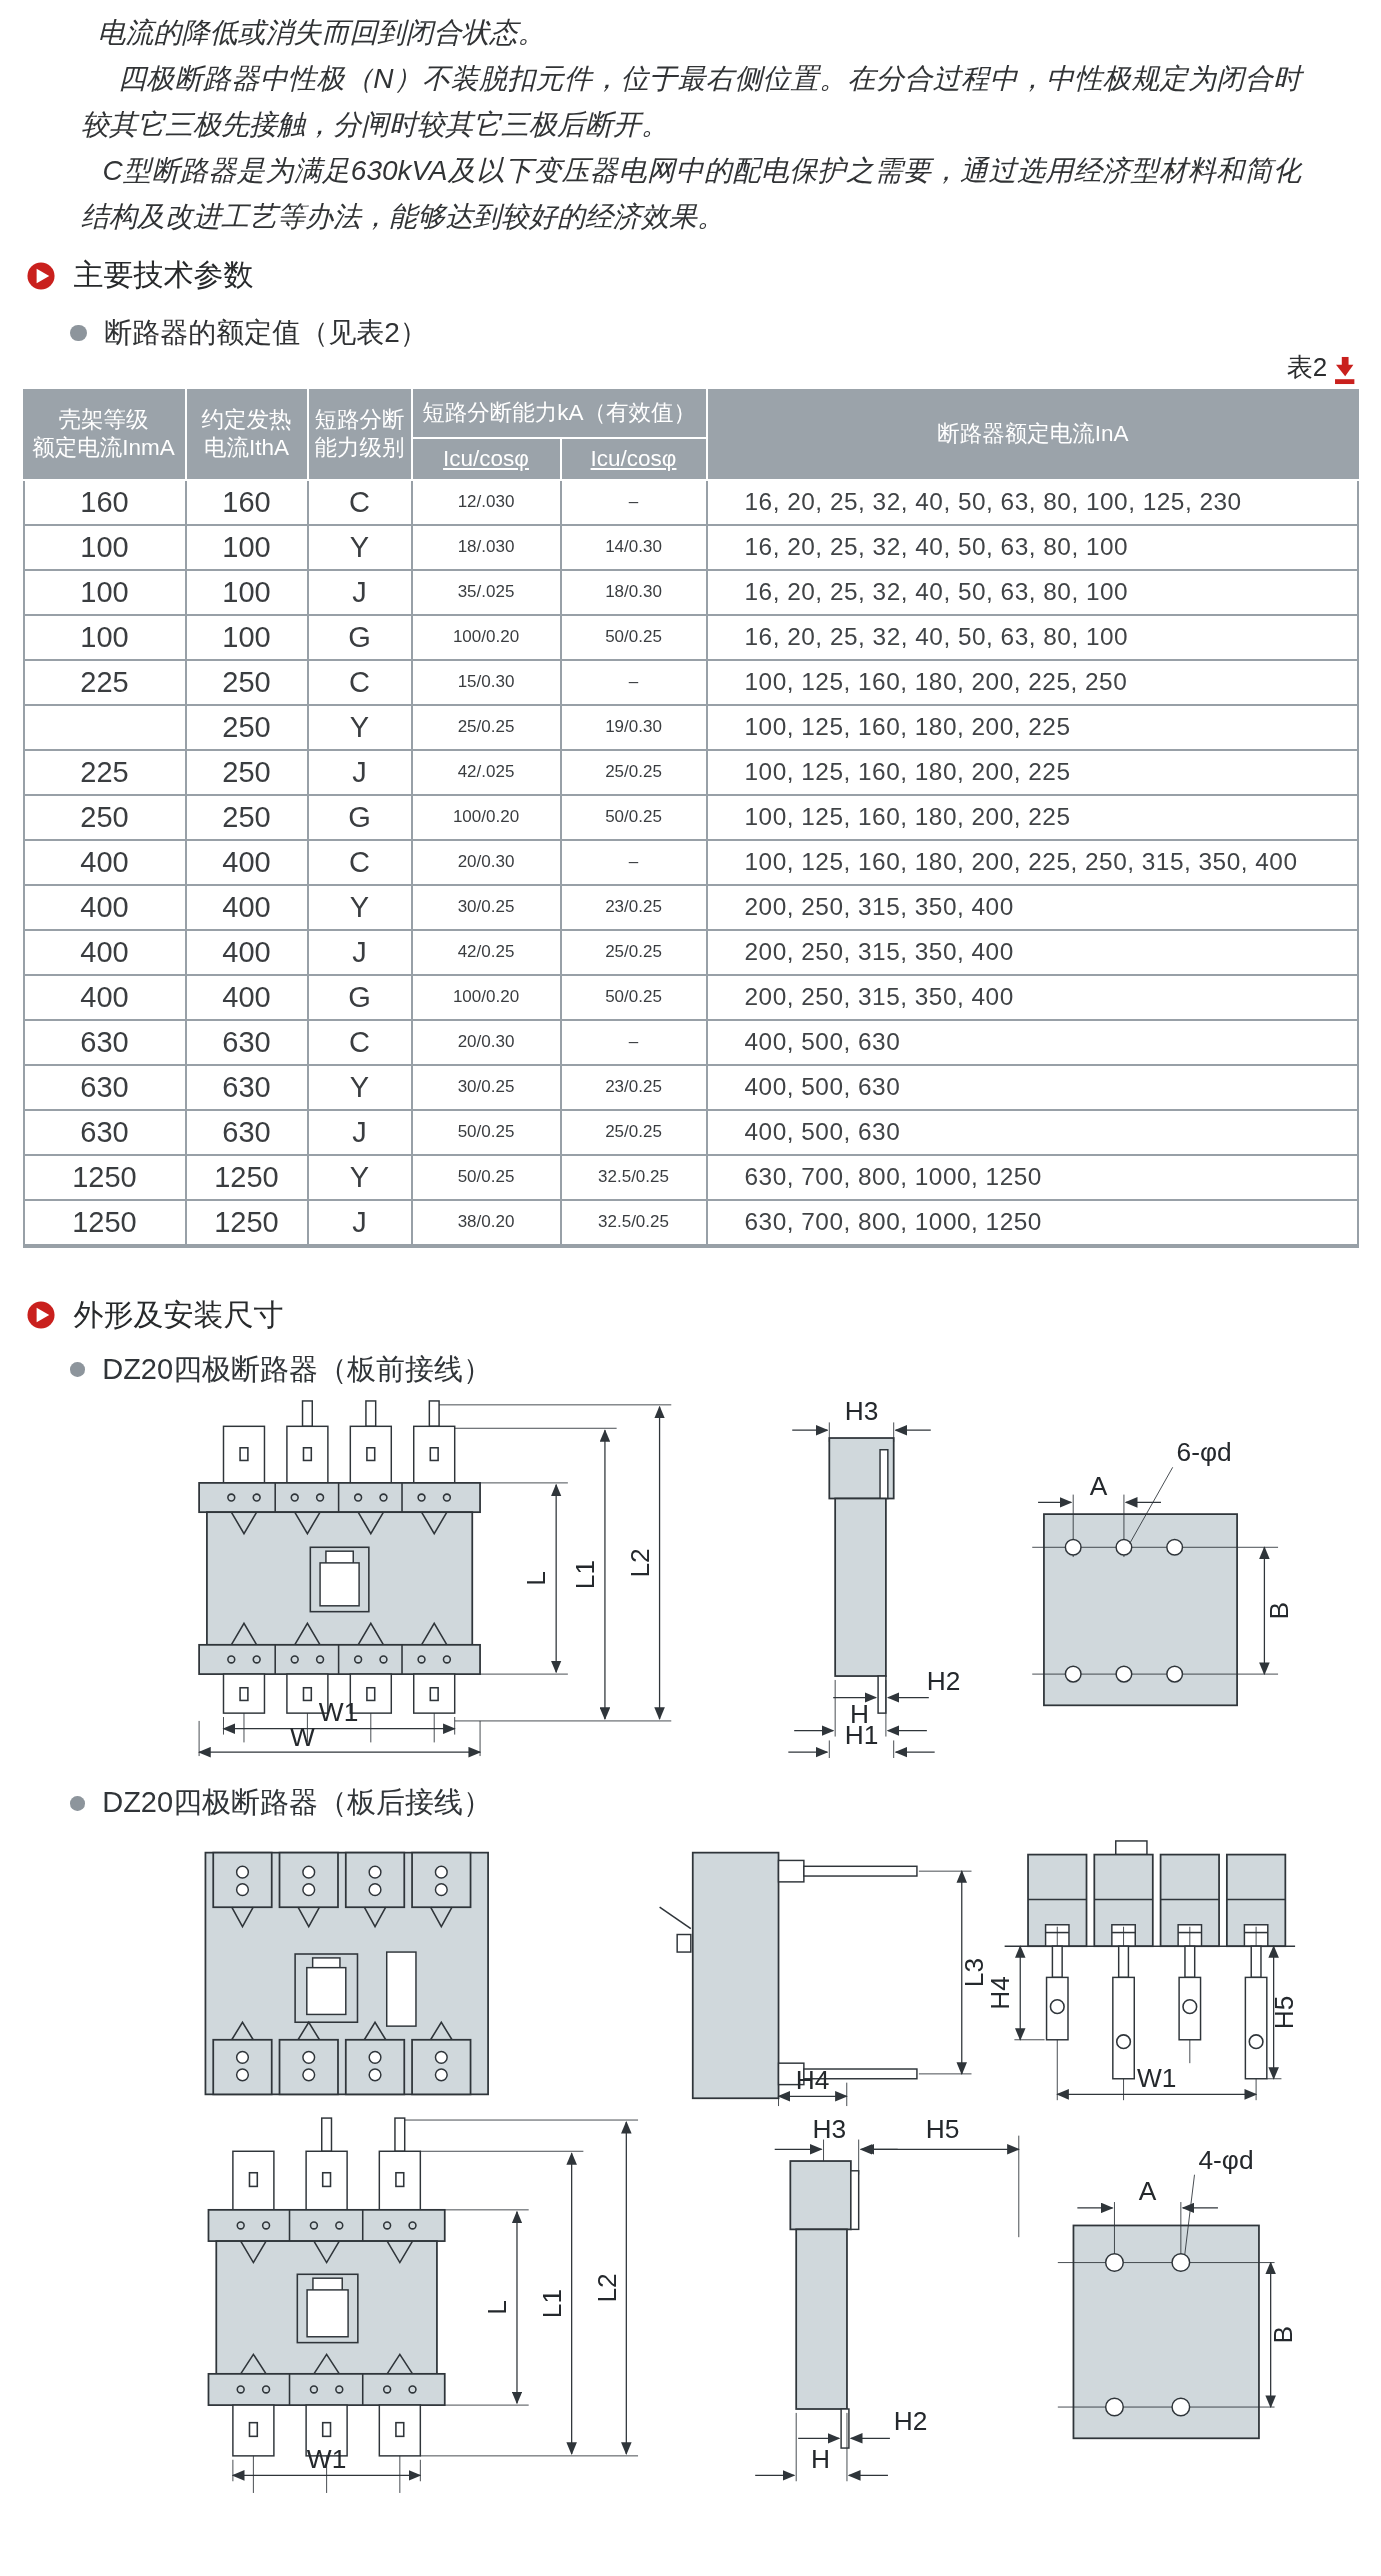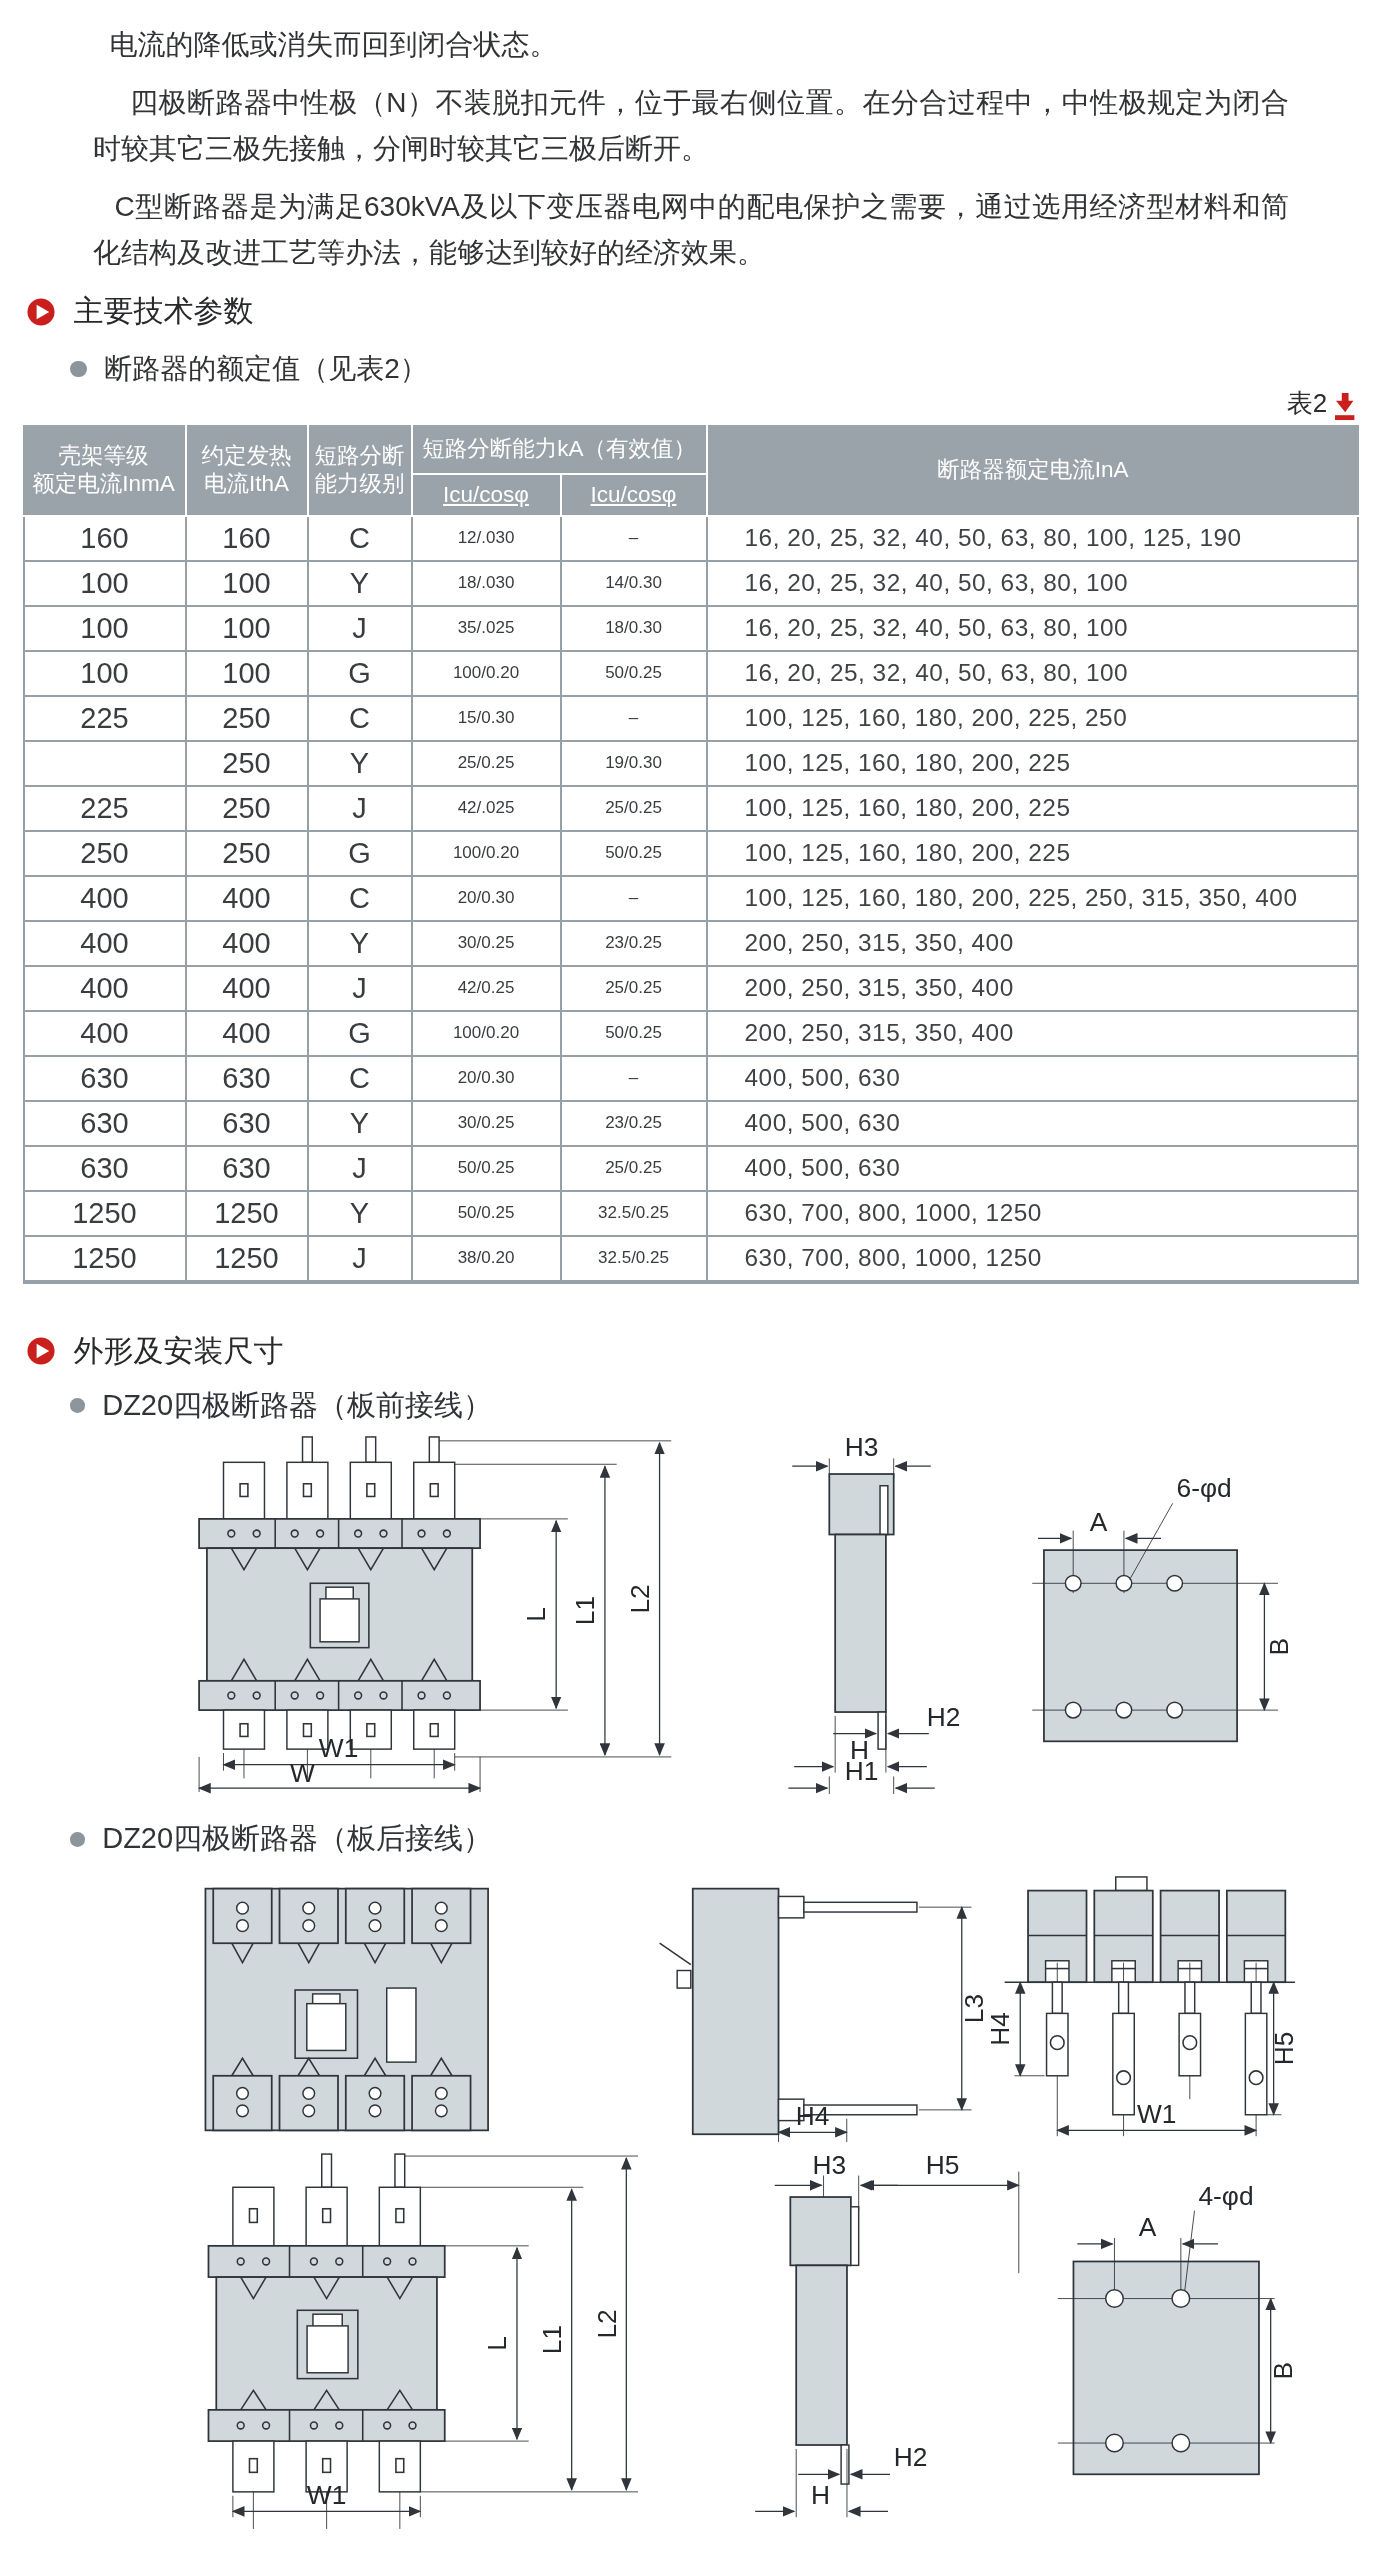--- a/index.html
+++ b/index.html
@@ -1,21 +1,21 @@
 <!DOCTYPE html>
 <html><head>
 <meta charset="utf-8">
 <style>
   html,body{margin:0;padding:0;background:#fff;}
   .page{position:relative;width:1381px;height:2576px;overflow:hidden;background:#fff;
         font-family:"Liberation Sans",sans-serif;color:#2c2e30;}
   
   .intro{padding:9.8px 78px 0 81px;width:1220px;font-size:28px;line-height:46px;
          text-align:justify;color:#313335;}
-  .intro p{margin:12px;}
+  .intro p{margin:0;font-style:italic;}
   .ind1{text-indent:16.6px;}
   .ind2{text-indent:37px;}
   .ind3{text-indent:21.5px;}
   
   .sec-header{display:flex;align-items:center;gap:17.6px;margin:15.6px 0 0 26px;
               font-size:30px;color:#27292b;}
   .sec-header.sec2{margin-top:47px;}
   .sub-bullet{display:flex;align-items:center;gap:17.6px;margin:17.6px 0 0 70px;
               font-size:28px;color:#303234;}
   .gray-dot{width:16.6px;height:16.6px;border-radius:50%;background:#8d959c;flex:0 0 auto;}
@@ -119,21 +119,21 @@
         </tr>
       </thead>
       <tbody>
 
           <tr>
             <td class="c0">160</td>
             <td class="c1">160</td>
             <td class="c2">C</td>
             <td class="c3">12/.030</td>
             <td class="c4">–</td>
-            <td class="c5">16, 20, 25, 32, 40, 50, 63, 80, 100, 125, 190</td>
+            <td class="c5">16, 20, 25, 32, 40, 50, 63, 80, 100, 125, 230</td>
           </tr>
 
           <tr>
             <td class="c0">100</td>
             <td class="c1">100</td>
             <td class="c2">Y</td>
             <td class="c3">18/.030</td>
             <td class="c4">14/0.30</td>
             <td class="c5">16, 20, 25, 32, 40, 50, 63, 80, 100</td>
           </tr>

